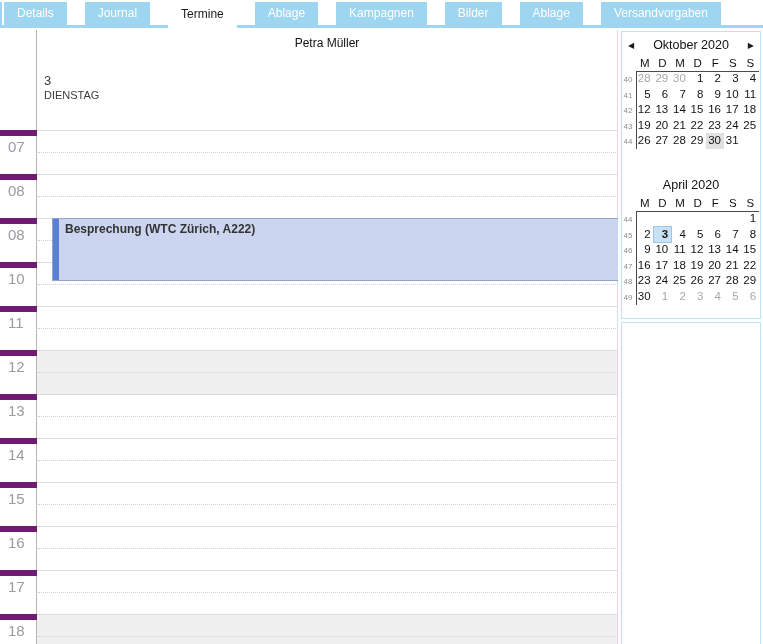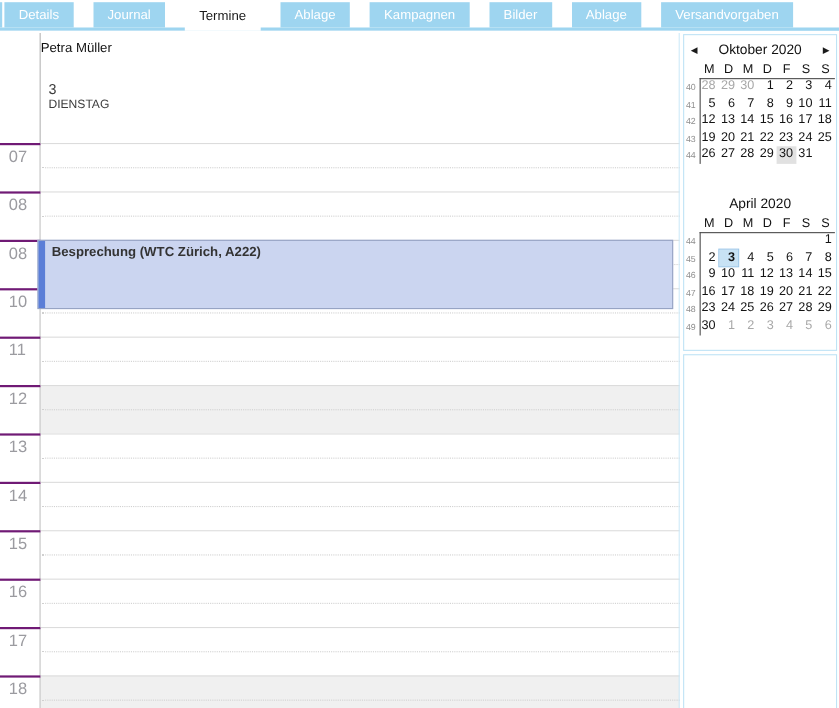--- a/index.html
+++ b/index.html
@@ -19,33 +19,33 @@
   .tab-left-edge{position:absolute;left:0;top:2px;width:2px;height:23px;background:var(--tab-blue);}
   .tabs{position:absolute;left:4px;top:2px;display:flex;gap:18px;z-index:2;}
   .tab{height:23px;line-height:23px;padding:0 13px;background:var(--tab-blue);
     color:var(--tab-text);font-size:12px;white-space:nowrap;cursor:default;}
   .tab.active{height:26px;line-height:24px;background:#fff;color:var(--tab-active-text);}
 
   
   .main{position:absolute;left:0;top:28px;width:618px;height:616px;background:#fff;overflow:hidden;}
   .gutter-vline{position:absolute;left:36px;top:2px;bottom:0;width:1px;background:#b4b4b4;}
   .main-right-border{position:absolute;left:617px;top:2px;bottom:0;width:1px;background:#c6e6f7;}
-  .owner{position:absolute;left:37px;top:8px;width:580px;text-align:left;
+  .owner{position:absolute;left:37px;top:8px;width:580px;text-align:center;
     font-size:12px;color:#111;}
   .weekday{position:absolute;left:44px;top:29px;font-size:11px;color:#3c3c3c;margin-top:32px;}
   .daynum{position:absolute;left:44px;top:45px;font-size:13px;color:#3c3c3c;}
   .hours{position:absolute;left:0;top:102px;width:618px;}
   .hour-row{display:flex;height:44px;}
-  .gutter{width:37px;border-top:2px solid #701a75;}
+  .gutter{width:37px;border-top:6px solid #701a75;}
   .hour-label{display:block;padding:2px 0 0 8px;font-size:15px;color:#9b9ba0;}
   .cell{flex:1;border-top:1px solid #dcdcdc;position:relative;background:#fff;}
   .cell.shaded{background:var(--shaded-hour-fill);}
   .cell::after{content:"";position:absolute;left:1px;right:0;top:21px;border-top:1px dotted #d0d0d0;}
 
-  .appointment{position:absolute;left:34px;top:190px;width:578px;height:63px;
+  .appointment{position:absolute;left:52px;top:190px;width:578px;height:63px;
     background:var(--appointment-fill);border:1px solid var(--appointment-border);
     display:flex;z-index:3;cursor:default;}
   .appt-bar{width:6px;background:var(--appointment-bar);flex:none;}
   .appt-title{padding:3px 0 0 6px;font-size:12px;font-weight:bold;color:var(--appointment-text);
     white-space:nowrap;overflow:hidden;}
 
   
   .panel{position:absolute;left:621px;width:140px;background:#fff;
     border:1px solid var(--panel-border);}
   .panel-cals{top:31px;height:288px;}

